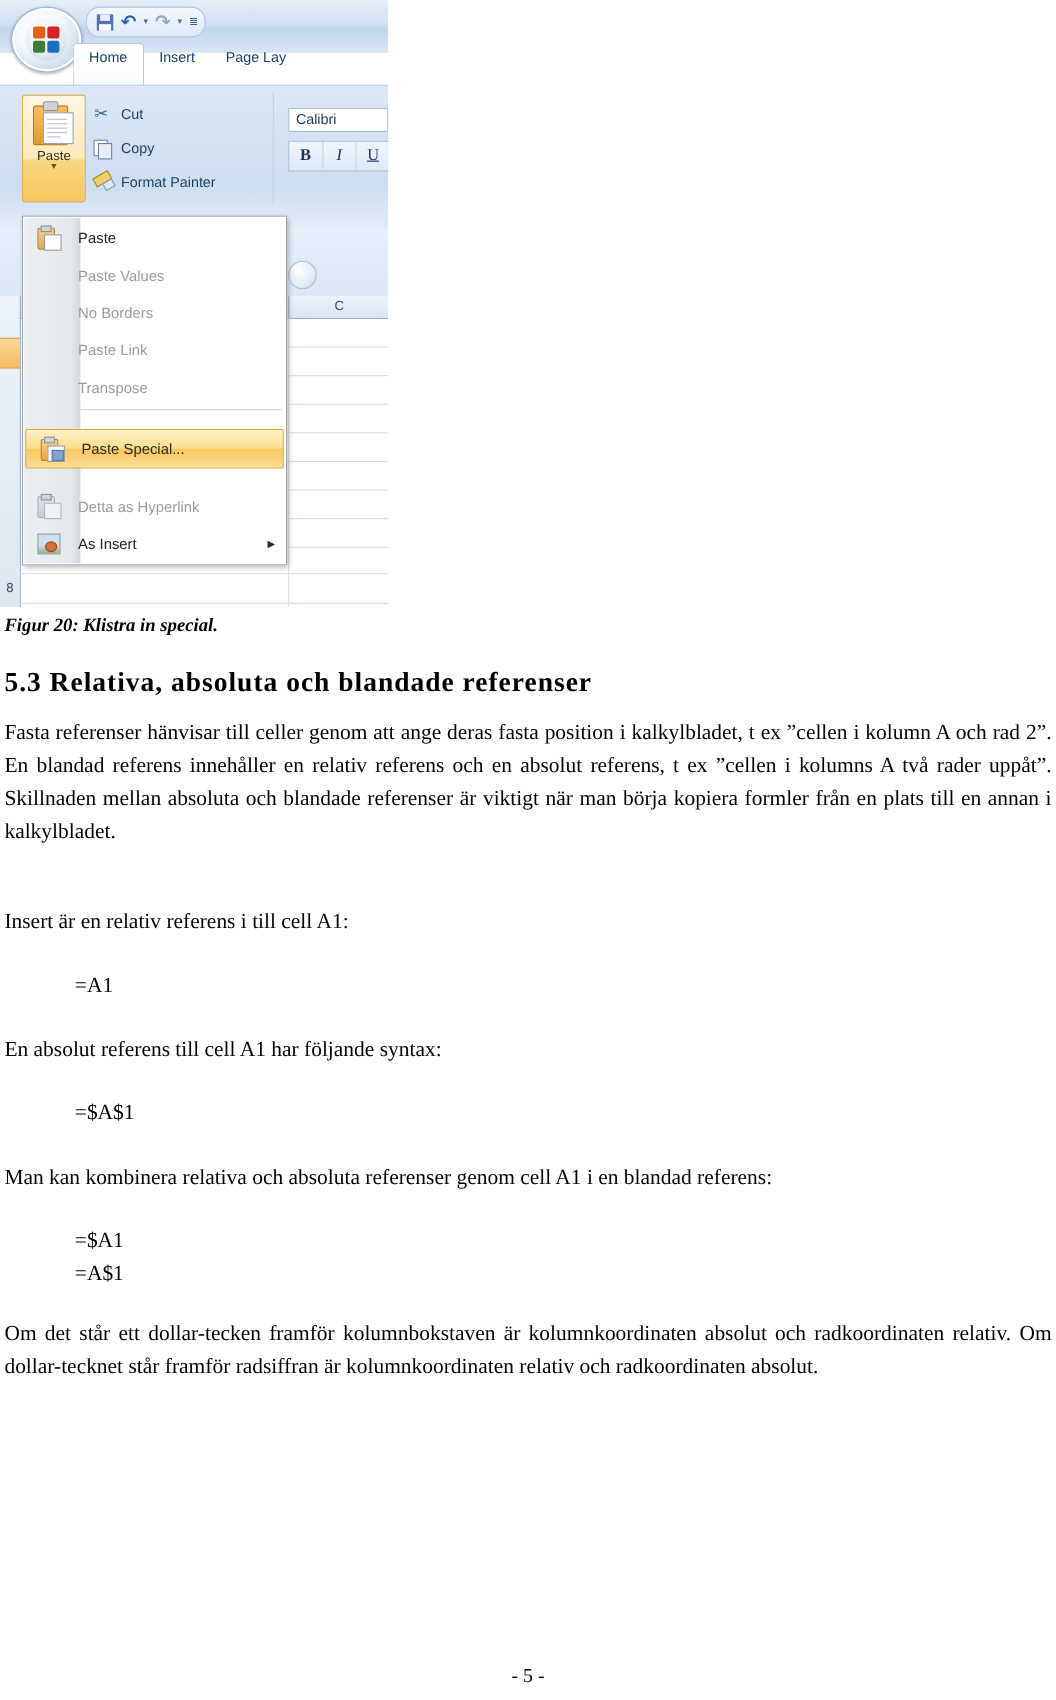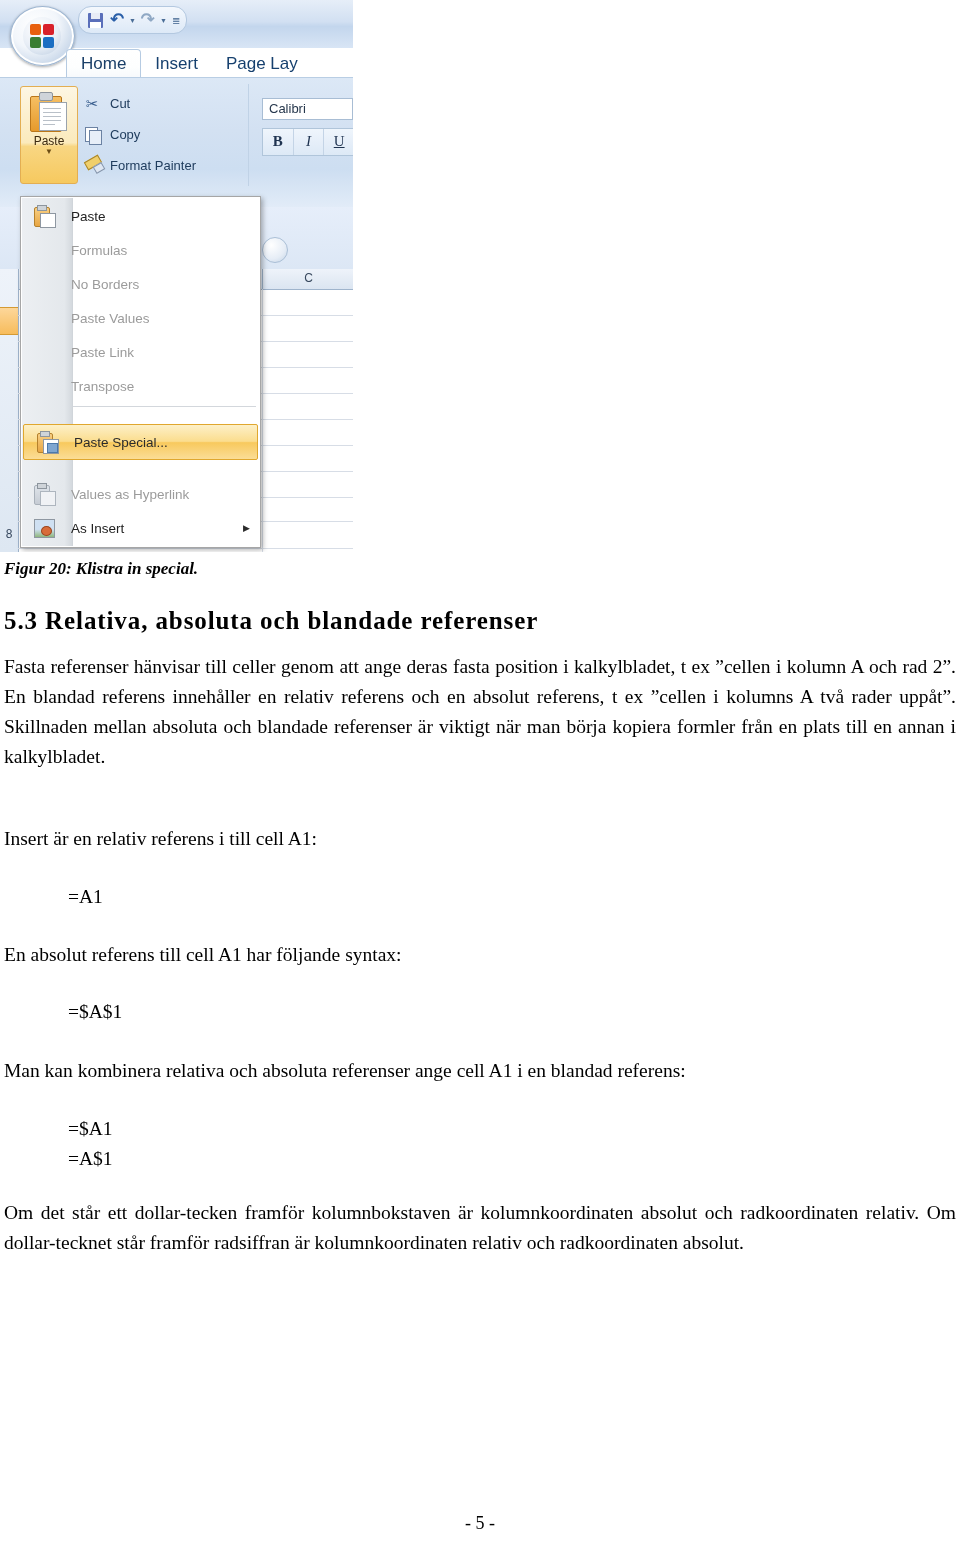--- a/index.html
+++ b/index.html
@@ -65,21 +65,21 @@
   .ico-undo, .ico-redo { font-size: 17px; color: #2a5fa8; line-height: 20px; text-align: center; font-weight: bold; }
   .ico-redo { color: #8fa8c4; }
   .qat-caret { font-size: 7px; color: #4a6d96; }
   .qat-more { font-size: 10px; color: #3b5f8a; margin-left: 3px; }
 
   .ex-tabs {
     position: absolute; left: 66px; top: 48px; width: 287px; height: 30px;
     display: flex; align-items: flex-end;
   }
   .ex-tab {
-    font-size: 17px; color: #16406e; padding: 4px 14px 4px 14px; white-space: nowrap;
+    font-size: 13px; color: #16406e; padding: 4px 14px 19px 14px; white-space: nowrap;
   }
   .ex-tab.active {
     background: linear-gradient(to bottom,#ffffff 0%,#fdfefe 60%,#f6f9fc 100%);
     border: 1px solid #b6cbe2; border-bottom: none;
     border-radius: 4px 4px 0 0;
     color: #1a3f68;
   }
   .ex-ribbon-bg {
     position: absolute; left: 0; top: 77px; width: 353px; height: 130px;
     background: linear-gradient(to bottom,#dce8f6 0%,#d3e1f2 40%,#cddef1 70%,#e2ecf8 100%);
@@ -366,33 +366,29 @@
       <div class="pm-ico-slot">
           <div class="pm-ico">
             <span class="b1"></span>
             <span class="b2"></span>
             <span class="b3"></span>
           </div>
         </div>
       <div class="pm-lbl">Paste</div>
     </div>
 
+
     <div class="pm-item disabled">
       <div class="pm-ico-slot"></div>
-      <div class="pm-lbl">Formulas</div>
+      <div class="pm-lbl">Paste Values</div>
     </div>
 
     <div class="pm-item disabled">
       <div class="pm-ico-slot"></div>
       <div class="pm-lbl">No Borders</div>
-    </div>
-
-    <div class="pm-item disabled">
-      <div class="pm-ico-slot"></div>
-      <div class="pm-lbl">Paste Values</div>
     </div>
 
     <div class="pm-item disabled">
       <div class="pm-ico-slot"></div>
       <div class="pm-lbl">Paste Link</div>
     </div>
 
     <div class="pm-item disabled">
       <div class="pm-ico-slot"></div>
       <div class="pm-lbl">Transpose</div>
@@ -413,21 +409,21 @@
     </div>
 
     <div class="pm-item disabled">
       <div class="pm-ico-slot">
           <div class="pm-ico gray">
             <span class="b1"></span>
             <span class="b2"></span>
             <span class="b3"></span>
           </div>
         </div>
-      <div class="pm-lbl">Values as Hyperlink</div>
+      <div class="pm-lbl">Detta as Hyperlink</div>
     </div>
 
     <div class="pm-item">
       <div class="pm-ico-slot">
           <div class="pm-ico pic">
             <span class="b3" style="left:1px;top:2px;width:19px;height:17px;"></span>
             <span class="dot" style="right:3px;bottom:3px;"></span>
           </div>
         </div>
       <div class="pm-lbl">As Insert</div>
@@ -443,21 +439,21 @@
 <div class="para" id="p-intro">Fasta referenser hänvisar till celler genom att ange deras fasta position i kalkylbladet, t ex ”cellen i kolumn A och rad 2”. En blandad referens innehåller en relativ referens och en absolut referens, t ex ”cellen i kolumns A två rader uppåt”. Skillnaden mellan absoluta och blandade referenser är viktigt när man börja kopiera formler från en plats till en annan i kalkylbladet.</div>
 
 <div class="para" id="p-relativ">Insert är en relativ referens i till cell A1:</div>
 
 <div class="code" id="c-a1">=A1</div>
 
 <div class="para" id="p-absolut">En absolut referens till cell A1 har följande syntax:</div>
 
 <div class="code" id="c-absa1">=$A$1</div>
 
-<div class="para" id="p-kombinera">Man kan kombinera relativa och absoluta referenser ange cell A1 i en blandad referens:</div>
+<div class="para" id="p-kombinera">Man kan kombinera relativa och absoluta referenser genom cell A1 i en blandad referens:</div>
 
 <div class="code" id="c-mix">
   <div>=$A1</div>
   <div>=A$1</div>
 </div>
 
 <div class="para" id="p-dollar">Om det står ett dollar-tecken framför kolumnbokstaven är kolumnkoordinaten absolut och radkoordinaten relativ. Om dollar-tecknet står framför radsiffran är kolumnkoordinaten relativ och radkoordinaten absolut.</div>
 
 <div class="pagenum">- 5 -</div>
 

